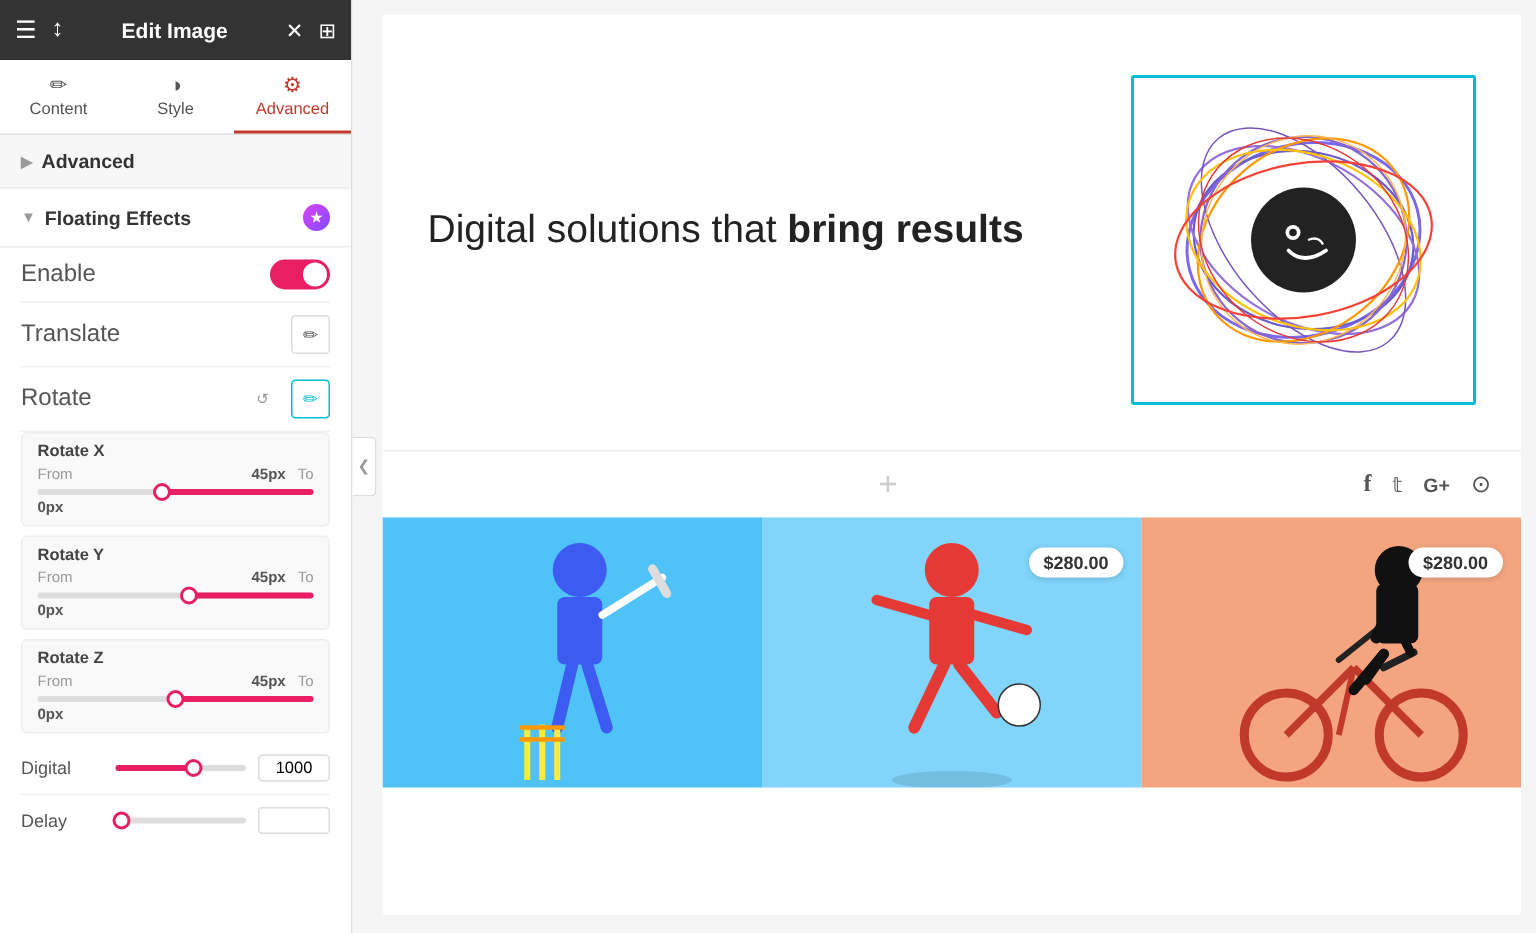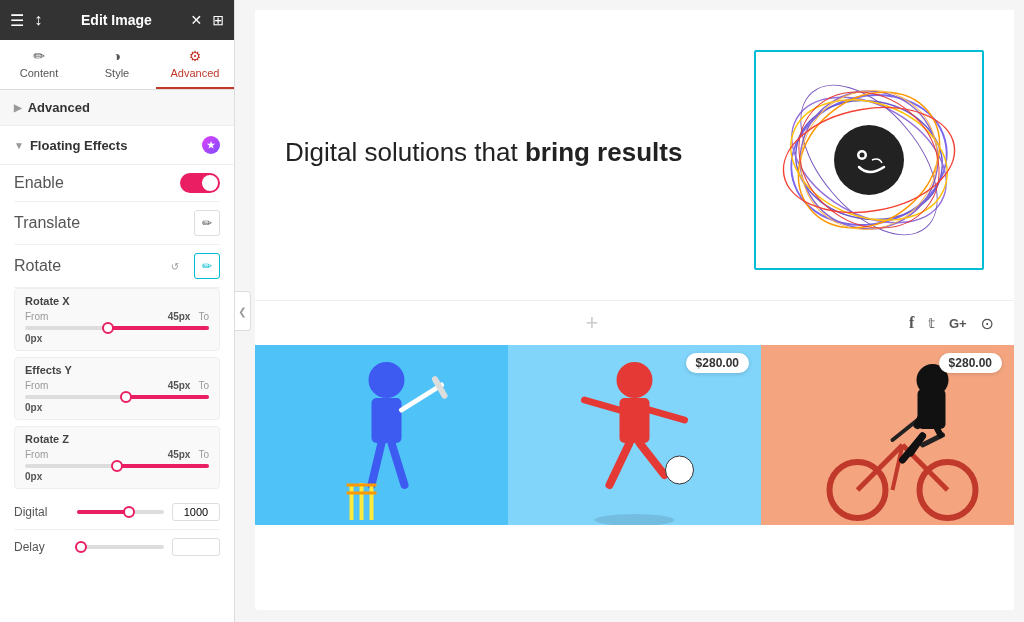--- a/index.html
+++ b/index.html
@@ -432,21 +432,21 @@
       flex: 1;
       position: relative;
       overflow: hidden;
     }
     .card-bg-blue { background: #4fc3f7; }
     .card-bg-light-blue { background: #81d4fa; }
     .card-bg-salmon { background: #f4a580; }
 
     .price-badge {
       position: absolute;
-      top: 8px;
+      top: 20px;
       right: 12px;
       background: #fff;
       border-radius: 14px;
       padding: 3px 10px;
       font-size: 12px;
       font-weight: 700;
       color: #333;
       box-shadow: 0 1px 4px rgba(0,0,0,0.15);
     }
   </style>
@@ -521,21 +521,21 @@
         <span class="to-label">To</span>
       </div>
       <div class="slider-track">
         <div class="slider-fill-x"></div>
         <div class="slider-thumb slider-thumb-x"></div>
       </div>
       <div class="slider-val-below">0px</div>
     </div>
 
     <div class="slider-box">
-      <div class="slider-title">Effects Y</div>
+      <div class="slider-title">Rotate Y</div>
       <div class="slider-meta">
         <span class="from">From</span>
         <span class="val">45px</span>
         <span class="to-label">To</span>
       </div>
       <div class="slider-track">
         <div class="slider-fill-y"></div>
         <div class="slider-thumb slider-thumb-y"></div>
       </div>
       <div class="slider-val-below">0px</div>

